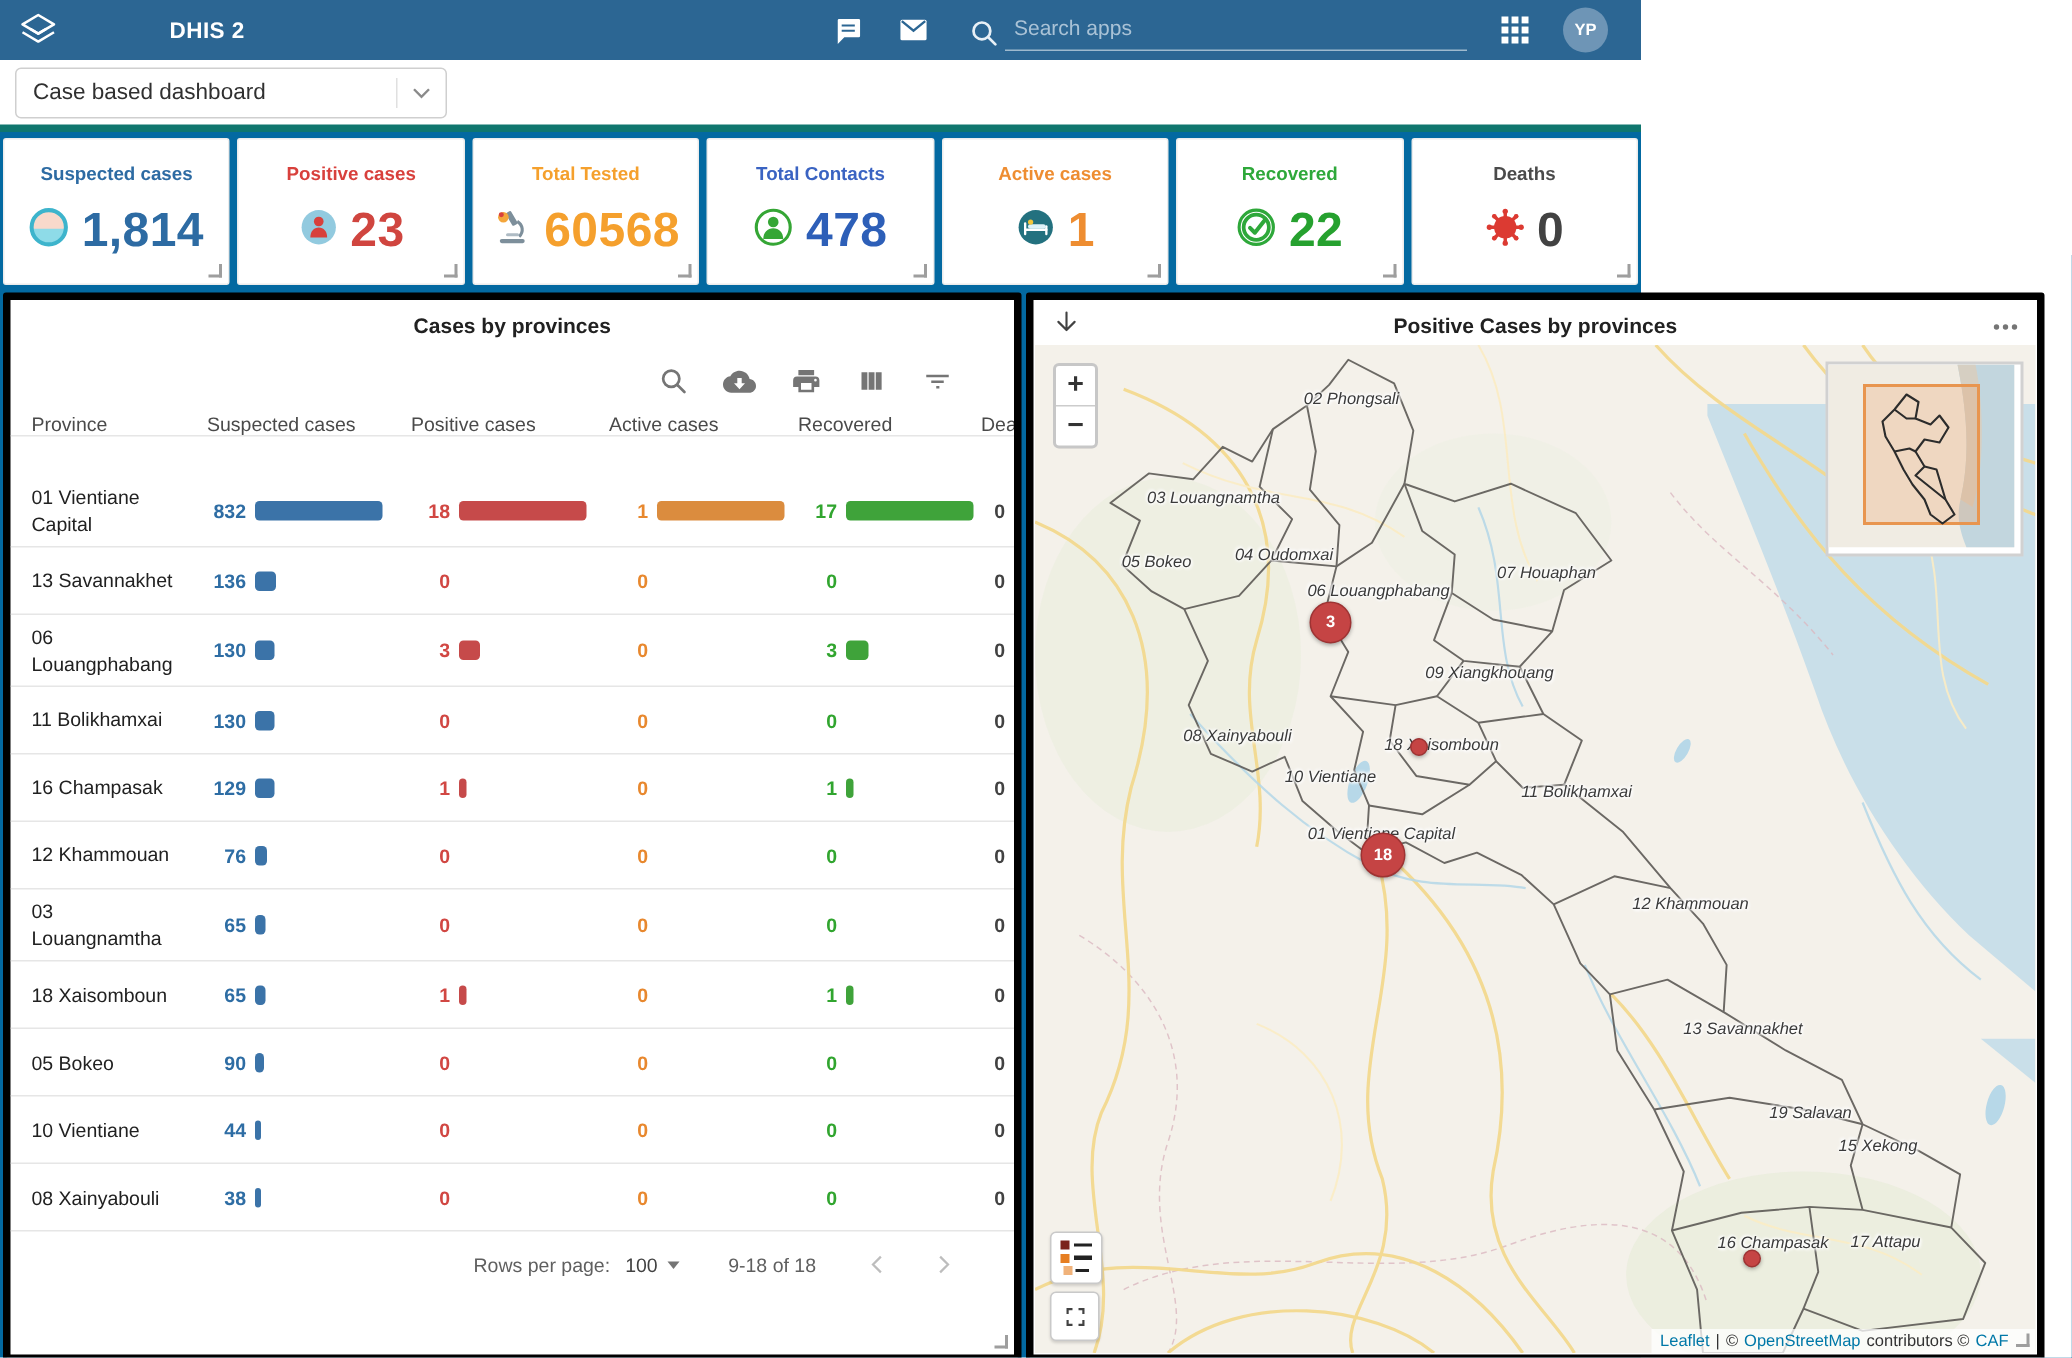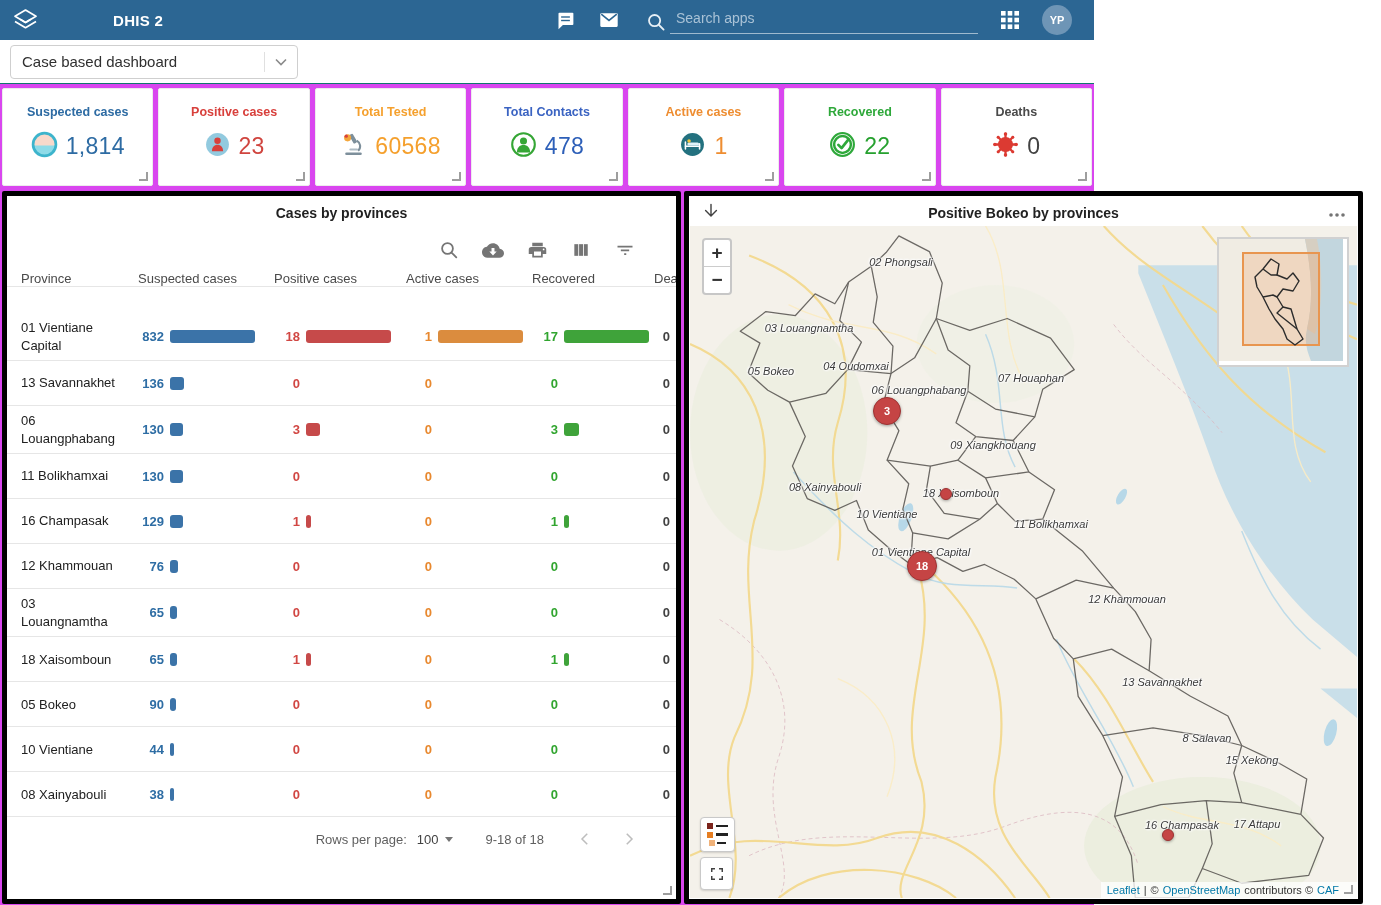--- a/index.html
+++ b/index.html
@@ -1,45 +1,45 @@
 <!DOCTYPE html>
 <html><head>
 <meta charset="utf-8">
 <style>
   html,body{margin:0;padding:0;background:#fff;width:1381px;height:905px;overflow:hidden;
     font-family:"Liberation Sans",sans-serif;-webkit-font-smoothing:antialiased;}
-  .app{width:1094px;height:905px;position:relative;background:#d946ef;}
+  .app{width:1094px;height:905px;position:relative;background:#0369a1;}
 
   
   .topbar{height:40px;background:#2c6693;display:flex;align-items:center;position:relative;}
   .logo{margin-left:12px;display:flex;align-items:center;cursor:pointer;}
   .app-title{color:#fff;font-weight:bold;font-size:15px;margin-left:74px;letter-spacing:.3px;}
   .topbar-right{margin-left:auto;display:flex;align-items:center;padding-right:22px;}
   .tb-ic{display:flex;align-items:center;margin-left:22px;cursor:pointer;}
   .search-apps{display:flex;align-items:flex-end;margin-left:26px;}
   .search-apps input{background:transparent;border:none;outline:none;border-bottom:1px solid rgba(255,255,255,.55);
     width:300px;height:24px;color:#fff;font-size:14px;padding:0 2px 3px 6px;font-family:"Liberation Sans",sans-serif;}
   .search-apps input::placeholder{color:#a9c2d6;}
   .avatar{width:30px;height:30px;border-radius:50%;background:#6e95b6;color:#fff;font-size:11px;font-weight:bold;
     display:flex;align-items:center;justify-content:center;margin-left:22px;cursor:pointer;}
 
   
-  .dash-bar{height:43px;background:#fff;border-bottom:1px solid #0f766e;display:flex;align-items:center;}
+  .dash-bar{height:43px;background:#fff;border-bottom:5px solid #0f766e;display:flex;align-items:center;}
   .dash-select{margin-left:10px;width:286px;height:32px;border:1px solid #cfcfcf;border-radius:4px;
     display:flex;align-items:center;background:#fff;cursor:pointer;}
   .dash-select .lbl{flex:1;font-size:15px;color:#303030;padding-left:11px;}
   .dash-sep{width:1px;height:20px;background:#e0e0e0;}
   .dash-caret{width:32px;display:flex;align-items:center;justify-content:center;}
 
   
   .kpi-row{margin:4px 2px 0 2px;display:grid;grid-template-columns:repeat(7,1fr);gap:5px;}
   .kpi-card{height:96px;background:#fff;border:1px solid #ececec;border-radius:2px;position:relative;}
   .kpi-title{text-align:center;font-size:12.5px;font-weight:bold;margin-top:16px;}
   .kpi-value-row{display:flex;align-items:center;justify-content:center;margin-top:12px;gap:8px;}
-  .kpi-value{font-size:23px;font-weight:normal;letter-spacing:.3px;}
+  .kpi-value{font-size:32px;font-weight:bold;letter-spacing:.3px;}
   .corner{position:absolute;right:4px;bottom:4px;width:7px;height:7px;
     border-right:2px solid #9e9e9e;border-bottom:2px solid #9e9e9e;cursor:nwse-resize;}
 
   
   .panels{margin:5px 0 0 2px;display:grid;grid-template-columns:679px 679px;gap:3px;height:713px;}
   .panel{background:#fff;border:5px solid #000000;border-radius:2px;position:relative;overflow:hidden;}
 
   .panel-title{text-align:center;font-size:14px;font-weight:bold;color:#212121;padding-top:9px;}
   .table-toolbar{display:flex;justify-content:flex-end;align-items:center;gap:22px;padding:18px 40px 10px 0;}
   .table-toolbar .ic{width:22px;height:22px;display:flex;align-items:center;justify-content:center;cursor:pointer;}
@@ -549,21 +549,21 @@
       <span class="corner"></span>
     </section>
 
     <section class="panel">
       <div class="map-header">
         <span class="mh-left">
           <svg width="20" height="20" viewBox="0 0 24 24">
               <path d="M12 4v13M5.5 11.5 12 18l6.5-6.5" stroke="#424242" stroke-width="1.7" fill="none" stroke-linecap="round" stroke-linejoin="round"></path>
             </svg>
         </span>
-        <div class="panel-title">Positive Bokeo by provinces</div>
+        <div class="panel-title">Positive Cases by provinces</div>
         <span class="mh-right">
           <svg width="18" height="6" viewBox="0 0 18 6" fill="#757575">
               <circle cx="3" cy="3" r="1.8"></circle>
               <circle cx="9" cy="3" r="1.8"></circle>
               <circle cx="15" cy="3" r="1.8"></circle>
             </svg>
         </span>
       </div>
 
       <div class="map" id="map">
@@ -694,21 +694,21 @@
           <span class="mlabel" style="left:229px;top:164px">06 Louangphabang</span>
           <span class="mlabel" style="left:341px;top:152px">07 Houaphan</span>
           <span class="mlabel" style="left:303px;top:219px">09 Xiangkhouang</span>
           <span class="mlabel" style="left:135px;top:261px">08 Xainyabouli</span>
           <span class="mlabel" style="left:271px;top:267px">18 Xaisomboun</span>
           <span class="mlabel" style="left:197px;top:288px">10 Vientiane</span>
           <span class="mlabel" style="left:361px;top:298px">11 Bolikhamxai</span>
           <span class="mlabel" style="left:231px;top:326px">01 Vientiane Capital</span>
           <span class="mlabel" style="left:437px;top:373px">12 Khammouan</span>
           <span class="mlabel" style="left:472px;top:456px">13 Savannakhet</span>
-          <span class="mlabel" style="left:517px;top:512px">8 Salavan</span>
+          <span class="mlabel" style="left:517px;top:512px">19 Salavan</span>
           <span class="mlabel" style="left:562px;top:534px">15 Xekong</span>
           <span class="mlabel" style="left:492px;top:599px">16 Champasak</span>
           <span class="mlabel" style="left:567px;top:598px">17 Attapu</span>
           <span class="marker" style="left:197px;top:185px;width:26px;height:26px;background:#c54444">3</span>
           <span class="marker" style="left:256px;top:268px;width:10px;height:10px;background:#c54444"></span>
           <span class="marker" style="left:232px;top:340px;width:28px;height:28px;background:#c54444">18</span>
           <span class="marker" style="left:478px;top:609px;width:10px;height:10px;background:#c54444"></span>
         </div>
     </section>
   </div>

